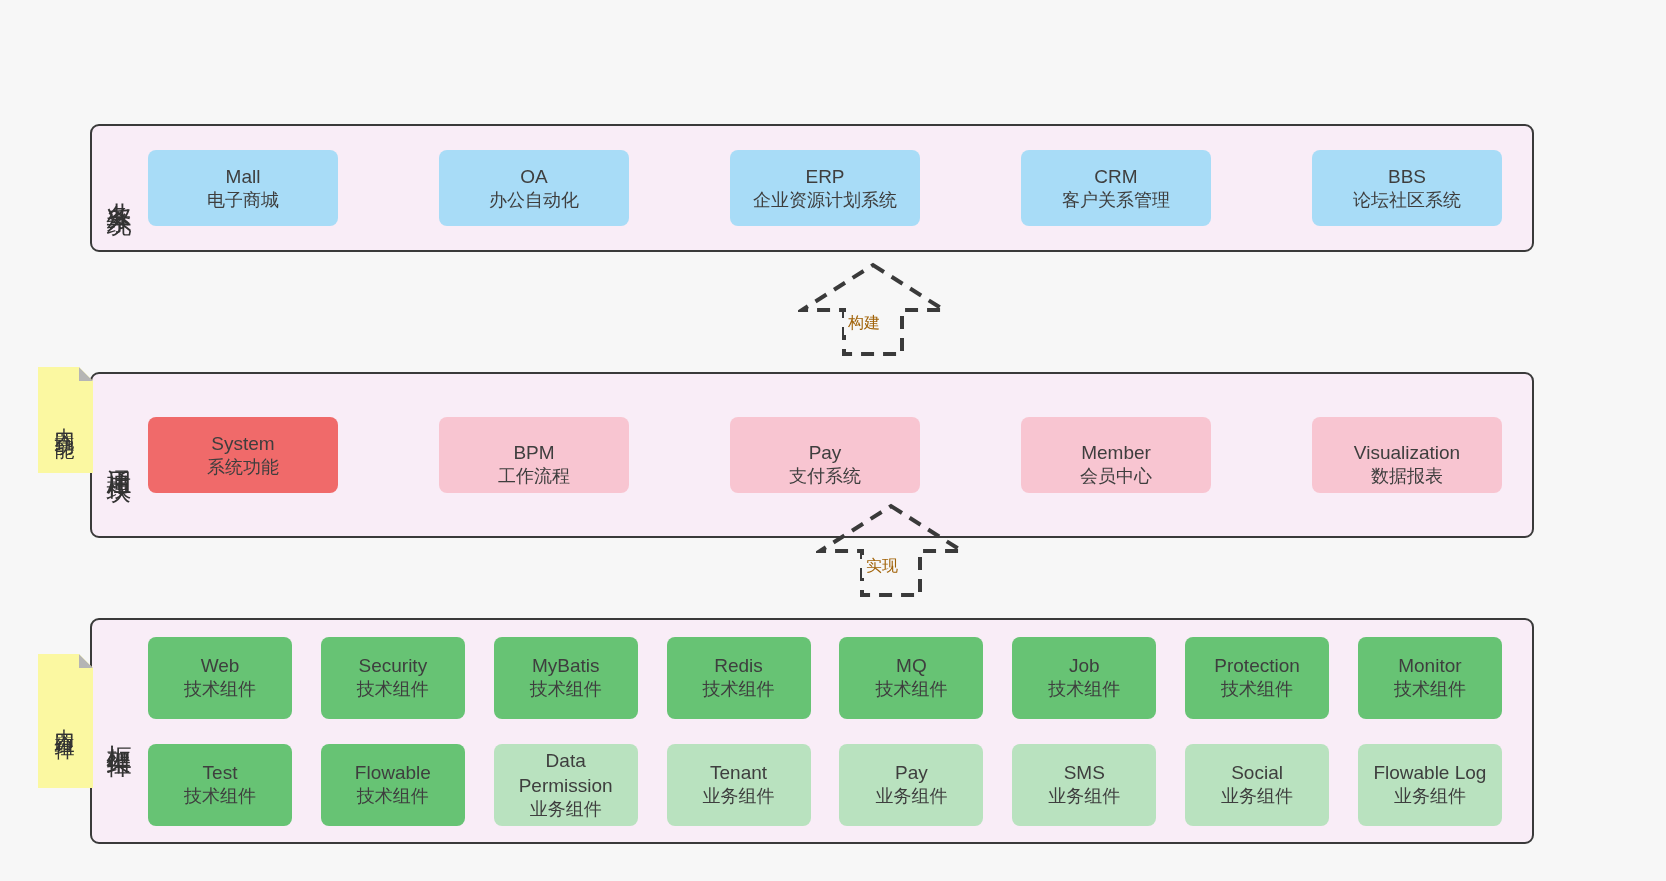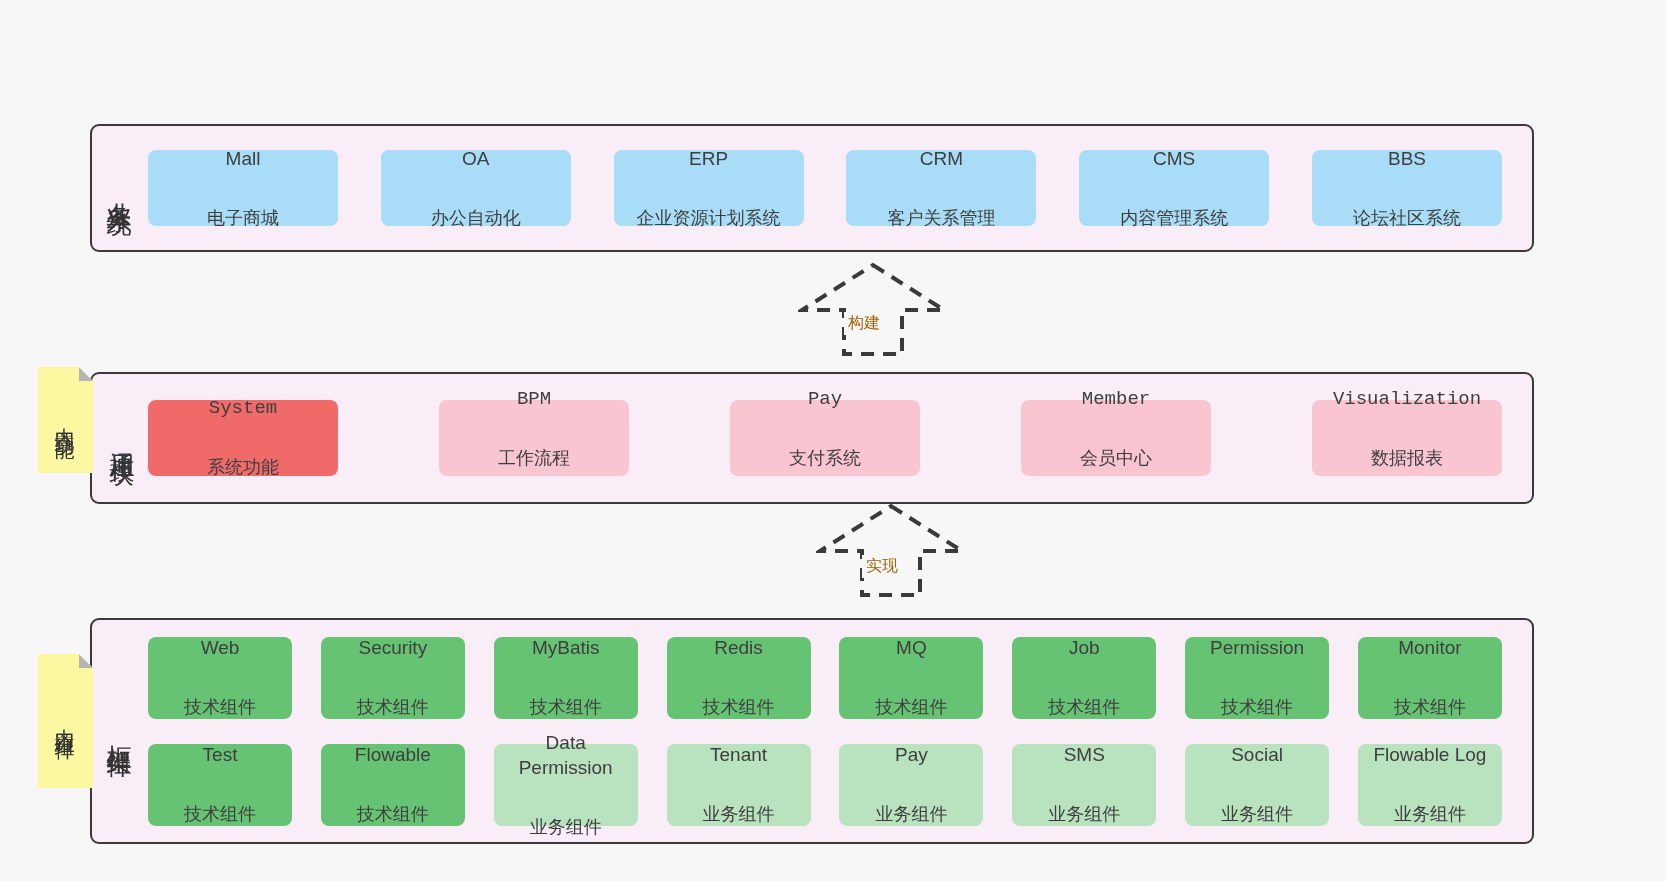--- a/index.html
+++ b/index.html
@@ -5,41 +5,41 @@
   * { margin:0; padding:0; box-sizing:border-box; }
   body { background:#f7f7f7; font-family:"Liberation Sans","DejaVu Sans",sans-serif; }
   .canvas { position:relative; width:1666px; height:881px; background:#f7f7f7; overflow:hidden; }
 
   .band {
     position:absolute; left:90px; width:1444px;
     background:#f9edf7; border:2px solid #3a3a3a; border-radius:9px;
     display:flex; align-items:center;
   }
   .band-1 { top:124px; height:128px; }
-  .band-2 { top:372px; height:132px;font-family:Liberation Mono, monospace; }
+  .band-2 { top:372px; height:166px; }
   .band-3 { top:618px; height:226px; }
 
   .band-label {
     flex:0 0 56px; text-align:center;
     writing-mode:vertical-rl; text-orientation:upright;
     font-size:25px; color:#333; letter-spacing:3px;
     margin:0 auto; align-self:center; height:100%;
     display:flex; align-items:center; justify-content:center;
   }
   .band-content {
     flex:1; display:flex; justify-content:space-between; align-items:center;
     padding-right:30px;
   }
   .band-rows { flex:1; display:flex; flex-direction:column; gap:25px; padding-right:30px; }
   .band-rows .row { display:flex; justify-content:space-between; }
 
   .box {
     border-radius:8px; display:flex; flex-direction:column;
     align-items:center; justify-content:center; text-align:center;
-    color:#3e3e3e; line-height:1.32; padding:4px 8px;gap:36px;
+    color:#3e3e3e; line-height:1.32; padding:4px 8px;
   }
   .box .name { font-size:19px; }
   .box .desc { font-size:18px; }
   .w190 { width:190px; height:76px; }
   .w148 { width:144px; height:82px; }
   .blue  { background:#a8dcf7; }
   .red   { background:#f06a6a; }
   .pink  { background:#f8c5d1;justify-content:flex-end; }
   .green { background:#67c374; }
   .lightgreen { background:#b9e2bf; }
@@ -90,24 +90,20 @@
       </div>
       <div class="box blue w190">
         <span class="name">ERP</span>
         <span class="desc">企业资源计划系统</span>
       </div>
       <div class="box blue w190">
         <span class="name">CRM</span>
         <span class="desc">客户关系管理</span>
       </div>
       <div class="box blue w190">
-        <span class="name">CMS</span>
-        <span class="desc">内容管理系统</span>
-      </div>
-      <div class="box blue w190">
         <span class="name">BBS</span>
         <span class="desc">论坛社区系统</span>
       </div>
     </div>
   </div>
 
   <div class="arrow arrow-1">
     <svg viewBox="0 0 150 95">
       <path d="M75 3 L146 48 L104 48 L104 92 L46 92 L46 48 L4 48 Z" fill="none" stroke="#3a3a3a" stroke-width="4" stroke-dasharray="13 9"></path>
     </svg>
@@ -177,21 +173,21 @@
         </div>
         <div class="box green w148">
           <span class="name">MQ</span>
           <span class="desc">技术组件</span>
         </div>
         <div class="box green w148">
           <span class="name">Job</span>
           <span class="desc">技术组件</span>
         </div>
         <div class="box green w148">
-          <span class="name">Permission</span>
+          <span class="name">Protection</span>
           <span class="desc">技术组件</span>
         </div>
         <div class="box green w148">
           <span class="name">Monitor</span>
           <span class="desc">技术组件</span>
         </div>
       </div>
       <div class="row">
         <div class="box green w148">
           <span class="name">Test</span>

